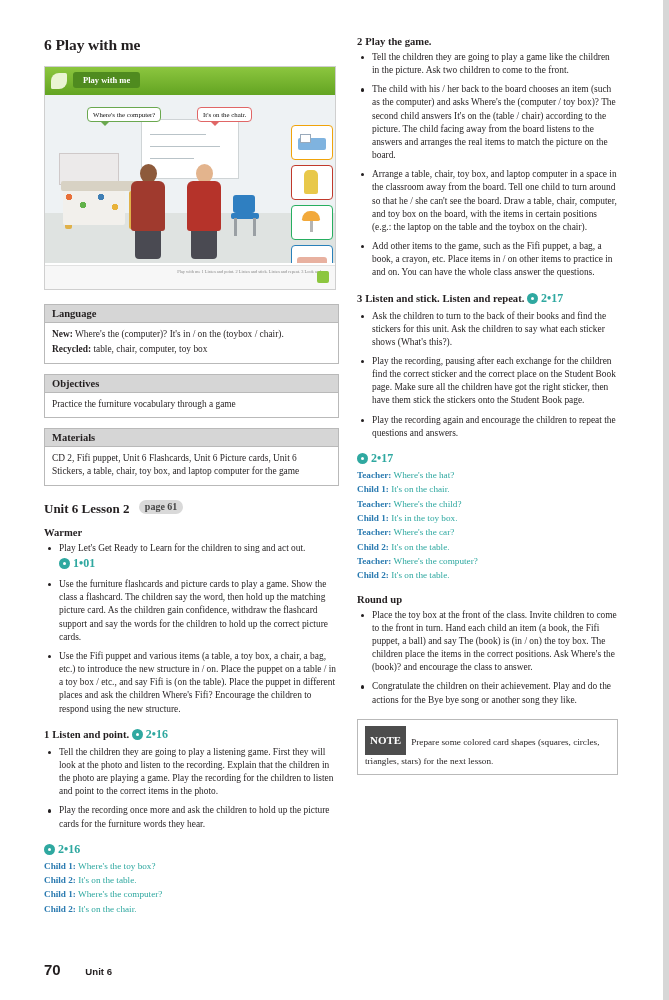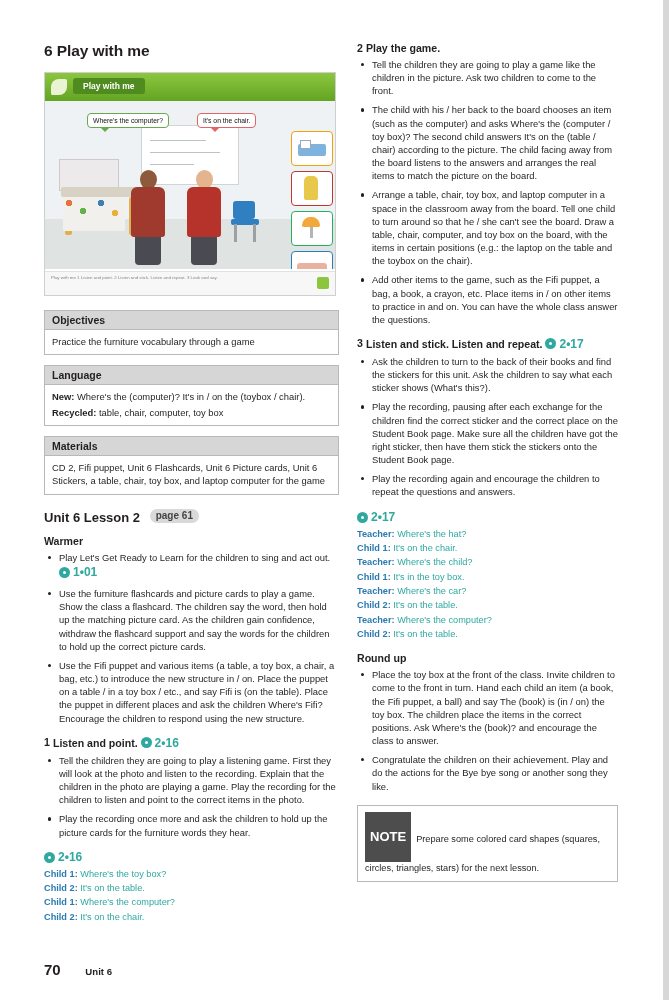--- a/index.html
+++ b/index.html
@@ -24,44 +24,46 @@
   }
   .right-edge {
     position: absolute;
     right: 0; top: 0;
     width: 6px; height: 1000px;
     background: #d7d7d7;
   }
   .columns {
     position: absolute;
     left: 44px;
-    top: 42px;
+    top: 36px;
     width: 580px;
     display: flex;
     gap: 18px;
+    font-family: Liberation Serif, serif;
   }
   .col-left { width: 295px; }
   .col-right { width: 261px; }
 
   h1.unit-title {
     font-size: 15.5px;
     font-weight: bold;
     margin: 0 0 12px 0;
     letter-spacing: -0.1px;
   }
 
   
   .figure {
     width: 290px;
     height: 222px;
     border: 1px solid #cfcfcf;
     position: relative;
     background: #ffffff;
     overflow: hidden;
     margin-bottom: 14px;
+    text-align: right;
   }
   .fig-green-band {
     position: absolute;
     left: 0; top: 0;
     width: 100%;
     height: 28px;
     background: linear-gradient(180deg,#8cc63f 0%, #63a422 100%);
   }
   .fig-tab {
     position: absolute;
@@ -362,23 +364,23 @@
     border: 1px solid #b9b9b9;
     padding: 6px 7px;
     font-size: 9.2px;
     line-height: 1.42;
     margin-top: 12px;
   }
   .note .tag {
     display: inline-block;
     background: #4d4d4d;
     color: #fff;
-    font-size: 13px;
-    font-weight: bold;
-    padding: 16px 5px;
+    font-size: 11px;
+    font-weight: bold;
+    padding: 7px 5px;
     margin-right: 5px;
     vertical-align: 1px;
   }
 
   .footer {
     position: absolute;
     left: 44px;
     bottom: 22px;
     font-size: 9.6px;
     color: #231f20;
@@ -459,36 +461,36 @@
           </div>
         </div>
 
         <div class="fig-caption">
           <span>Play with me   1 Listen and point.   2 Listen and stick. Listen and repeat.   3 Look and say.</span>
           <span class="grn"></span>
         </div>
       </div>
 
       <div class="infobox">
-        <div class="hd">Objectives</div>
-        <div class="bd">Practice the furniture vocabulary through a game</div>
-      </div>
-
-      <div class="infobox">
         <div class="hd">Language</div>
         <div class="bd">
           <div>
             <b>New:</b>
             <span>Where's the (computer)? It's in / on the (toybox / chair).</span>
           </div>
           <div style="margin-top:2px;">
             <b>Recycled:</b>
             <span>table, chair, computer, toy box</span>
           </div>
         </div>
+      </div>
+
+      <div class="infobox">
+        <div class="hd">Objectives</div>
+        <div class="bd">Practice the furniture vocabulary through a game</div>
       </div>
 
       <div class="infobox">
         <div class="hd">Materials</div>
         <div class="bd">CD 2, Fifi puppet, Unit 6 Flashcards, Unit 6 Picture cards, Unit 6 Stickers, a table, chair, toy box, and laptop computer for the game</div>
       </div>
 
       <h2 class="lesson-title">
         <span>Unit 6 Lesson 2</span>
         <span class="page-chip">page 61</span>

